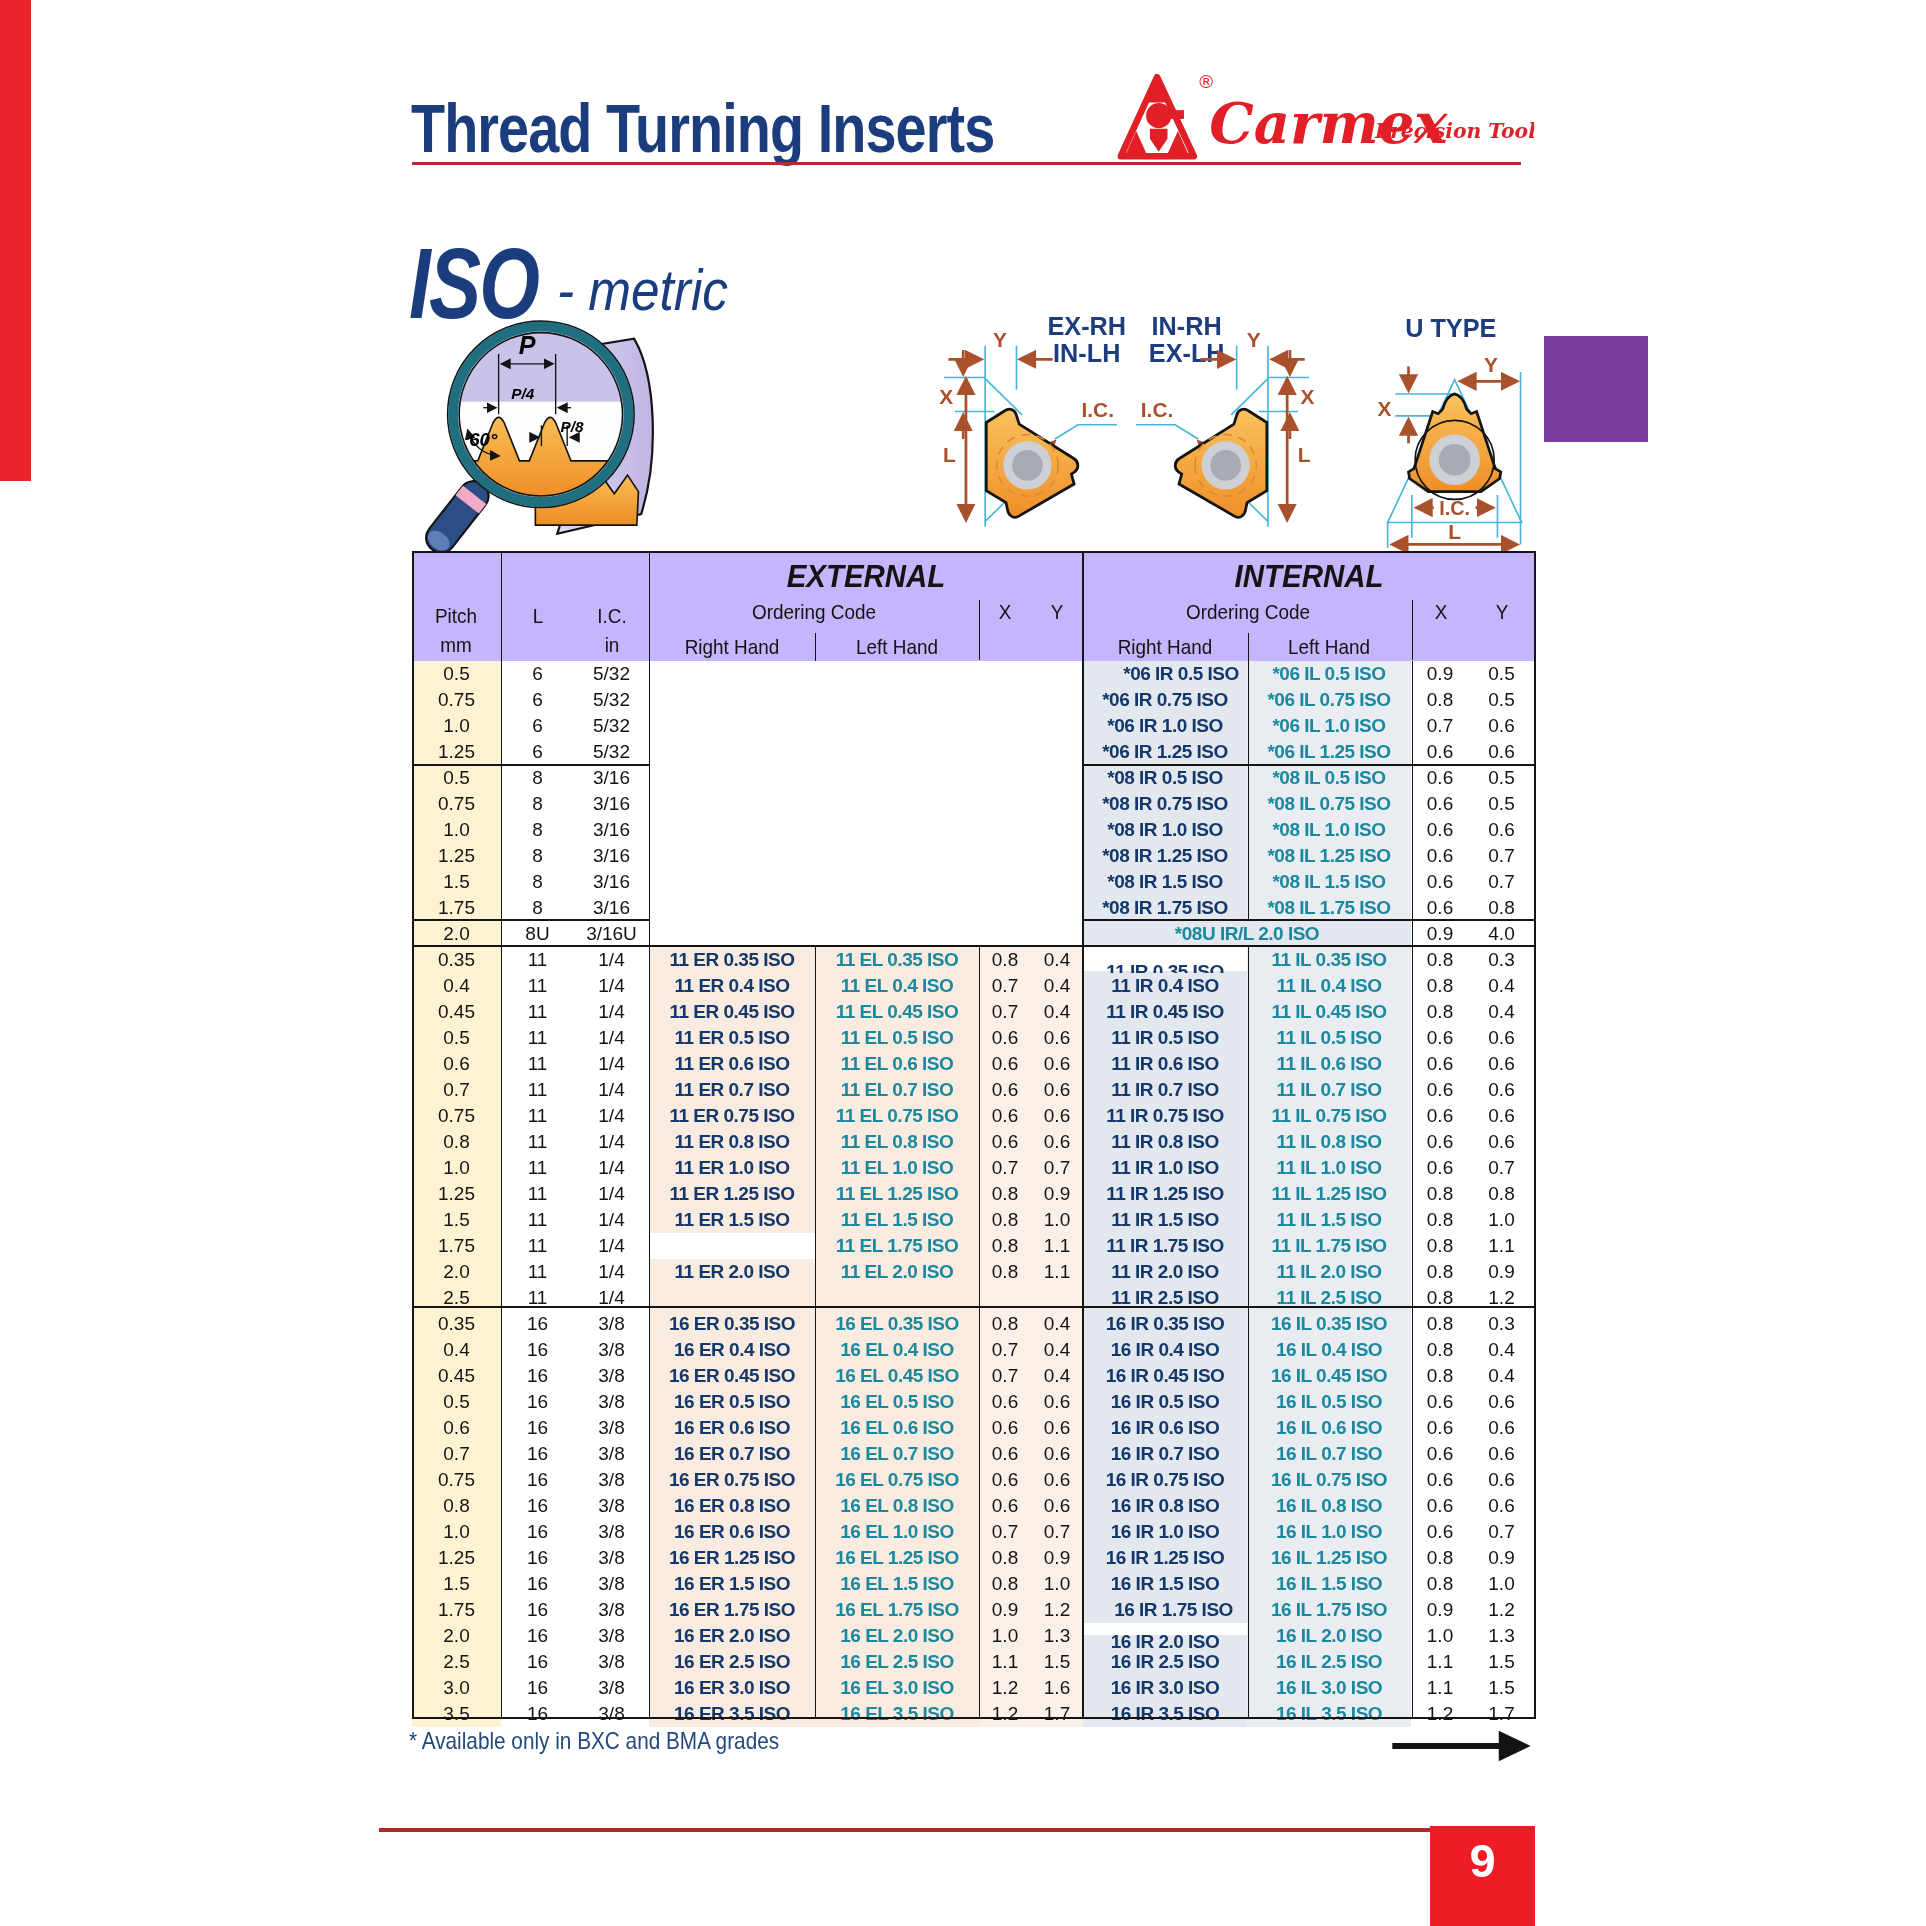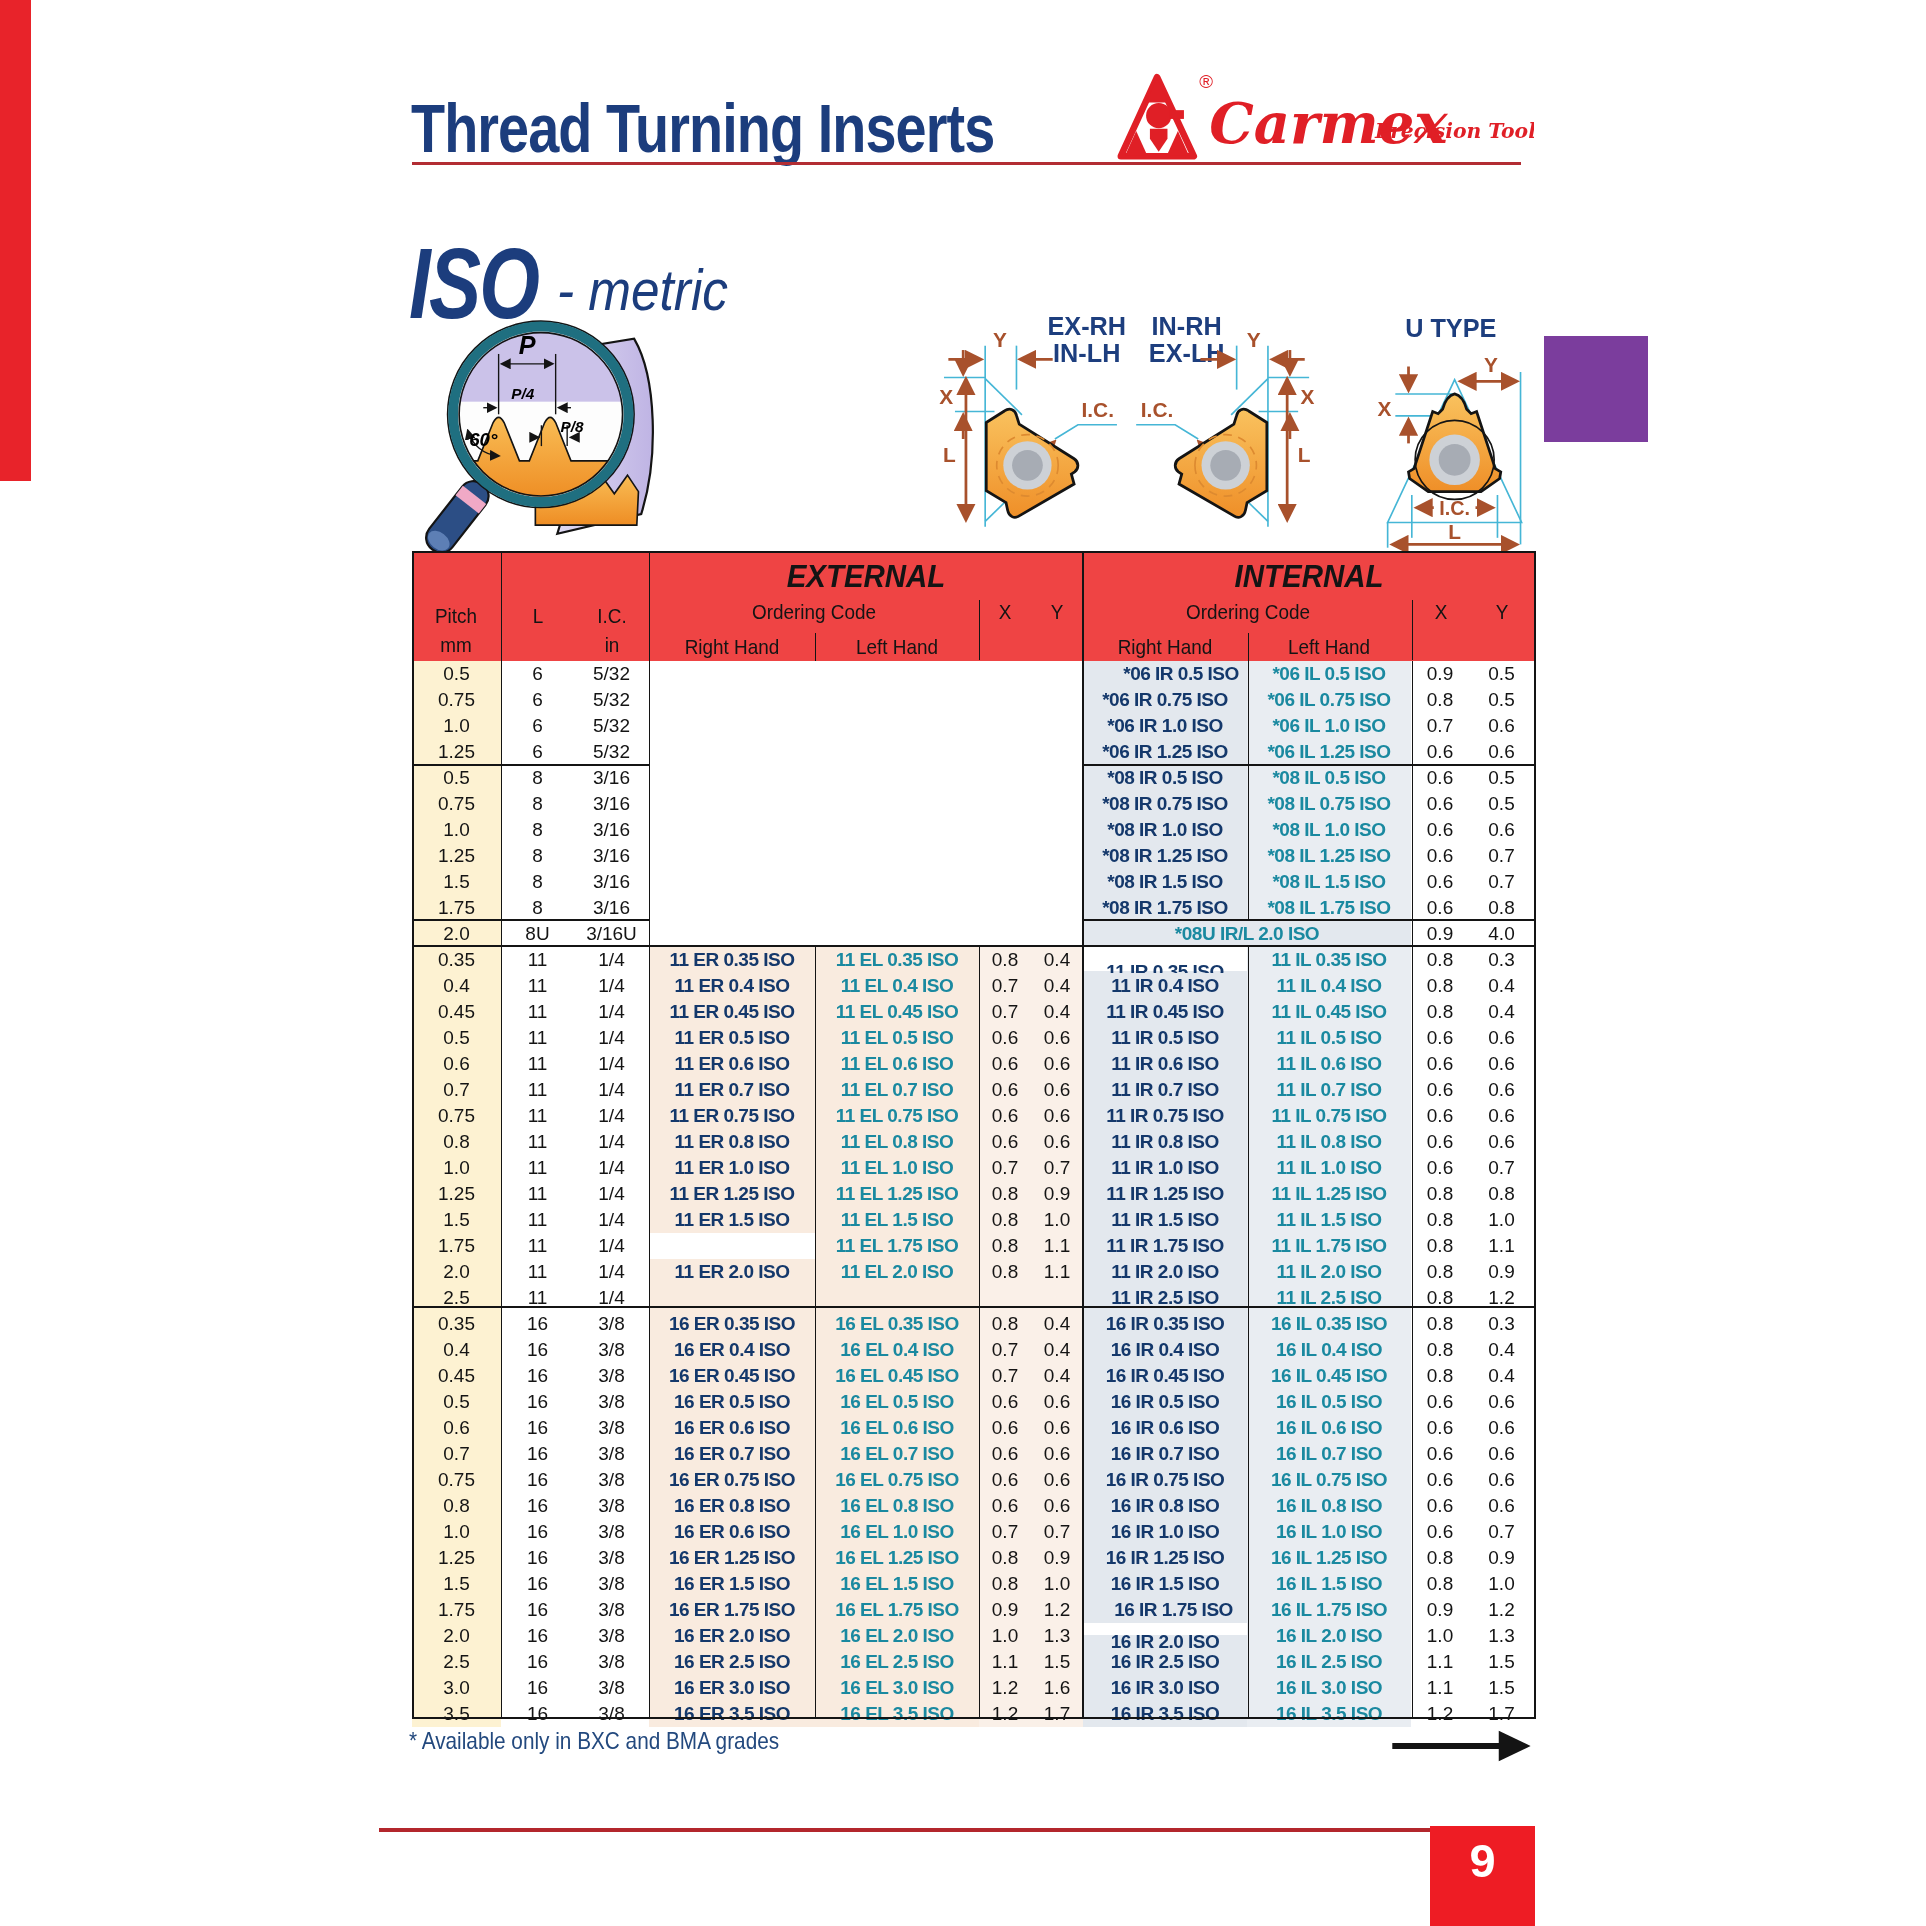--- a/index.html
+++ b/index.html
@@ -19,21 +19,21 @@
   .iso-word{left:409px;top:226px;font-size:100px;font-weight:bold;font-style:italic;color:#1c3d7d;
             transform:scaleX(.78);transform-origin:left top;letter-spacing:-2.2px;}
   .metric-word{left:557px;top:257px;font-size:57px;font-style:italic;color:#1c3d7d;
                transform:scaleX(.9);transform-origin:left top;}
 
   
   .purple-rect{left:1544px;top:336px;width:104px;height:106px;background:#7b3d9d;}
 
   
   .table-wrap{left:412px;top:551px;width:1123px;height:1168px;}
-  .thead{position:absolute;left:0;top:0;width:1123px;height:110px;background:#ef4444;text-align:right;}
+  .thead{position:absolute;left:0;top:0;width:1123px;height:110px;background:#c4b5fd;text-align:right;}
   .hx{position:absolute;transform:translate(-50%,-50%) scaleX(.9);font-size:21px;color:#141414;white-space:nowrap;}
   .hx.big{font-size:31px;font-weight:bold;font-style:italic;transform:translate(-50%,-50%) scaleX(.95);}
   .tbody{position:absolute;left:0;top:110px;width:1123px;height:1058px;display:grid;
          grid-template-columns:89px 73px 75px 166px 164px 52px 52px 164px 164px 58px 65px;
          grid-auto-rows:26px;background:#fff;}
   .cell{display:flex;align-items:center;justify-content:center;font-size:19px;white-space:nowrap;}
   .num{color:#141414;}
   .code{font-weight:bold;letter-spacing:-0.5px;}
   .rh{color:#14386b;}
   .lh{color:#1a89a0;}

